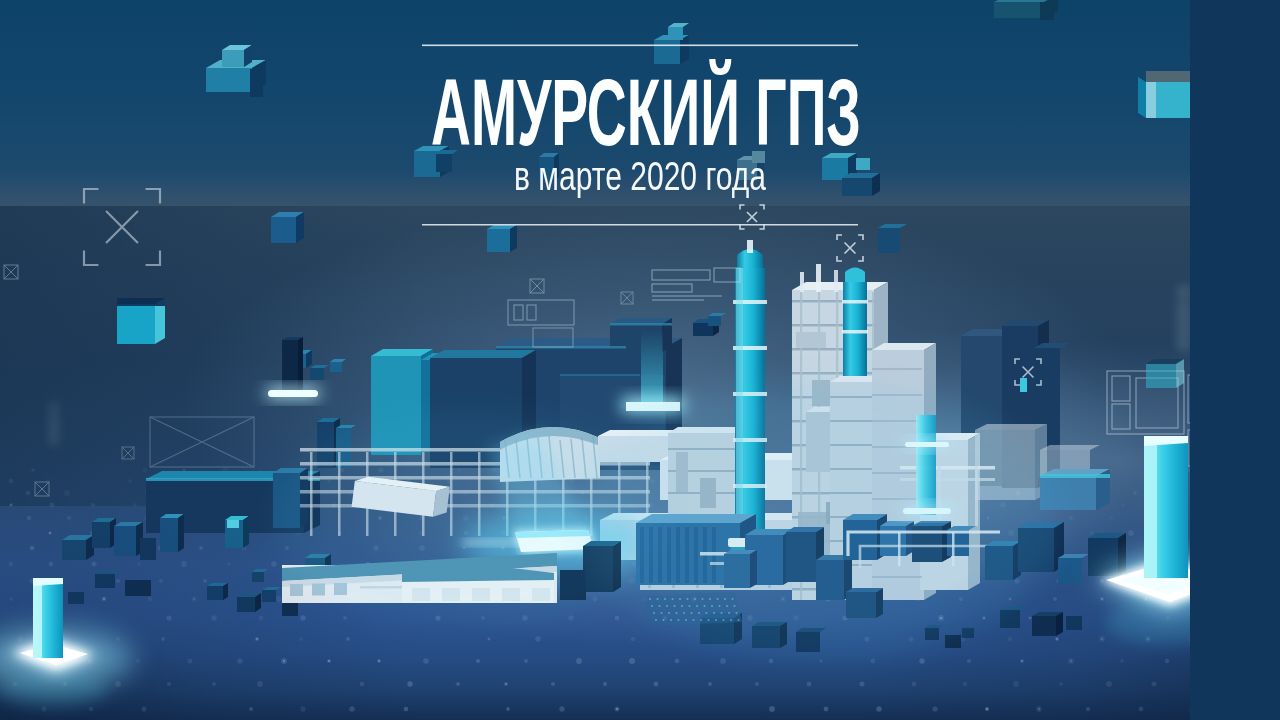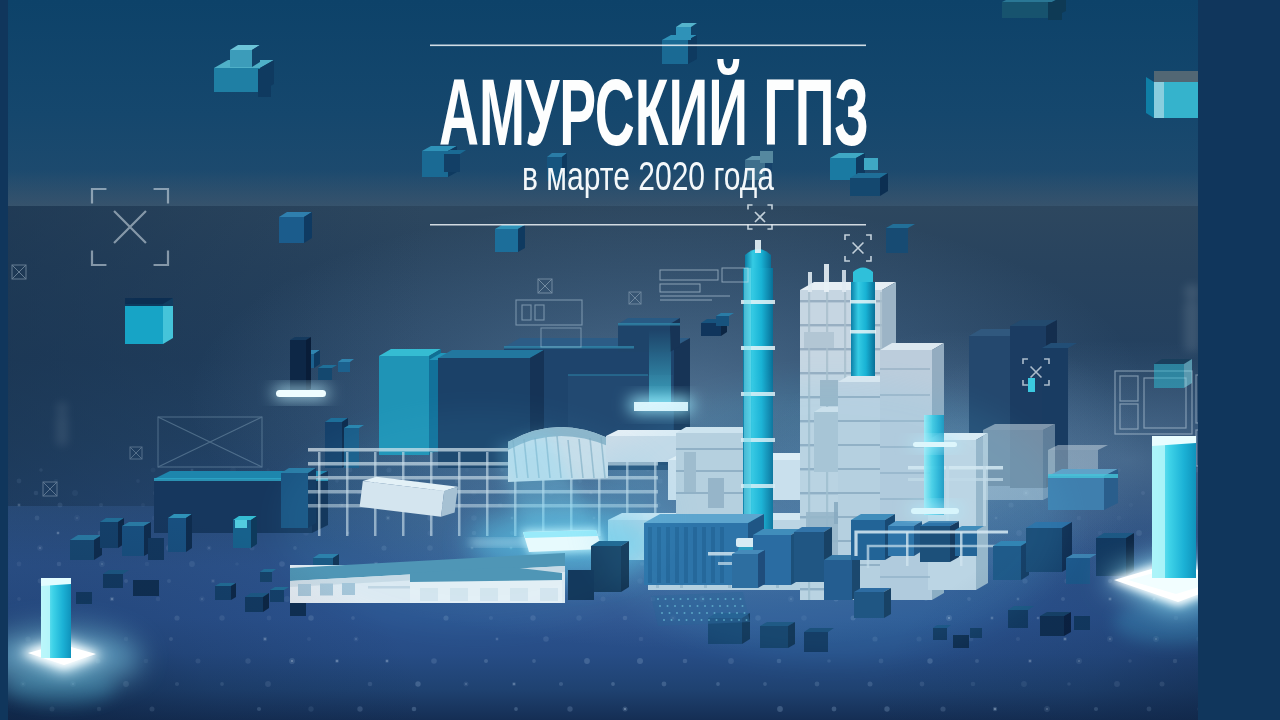--- a/index.html
+++ b/index.html
@@ -1,15 +1,15 @@
 <!DOCTYPE html>
 <html><head><meta charset="utf-8"><title>Амурский ГПЗ</title>
 <style>
 html,body{margin:0;padding:0;background:#10365c;}
-#stage{width:1190px;height:720px;overflow:hidden;position:relative;font-family:"Liberation Sans",sans-serif;margin-left:8px;}
+#stage{width:1190px;height:720px;overflow:hidden;position:relative;font-family:"Liberation Sans",sans-serif;}
 </style></head>
 <body>
 <div id="stage"><svg xmlns="http://www.w3.org/2000/svg" width="1280" height="720" viewBox="0 0 1280 720">
 <defs>
 <linearGradient id="sky" x1="0" y1="0" x2="0" y2="1">
  <stop offset="0" stop-color="#0d4269"></stop>
  <stop offset="0.55" stop-color="#15476d"></stop>
  <stop offset="0.85" stop-color="#1d4a6e"></stop>
  <stop offset="1" stop-color="#234b6c"></stop>
 </linearGradient>

